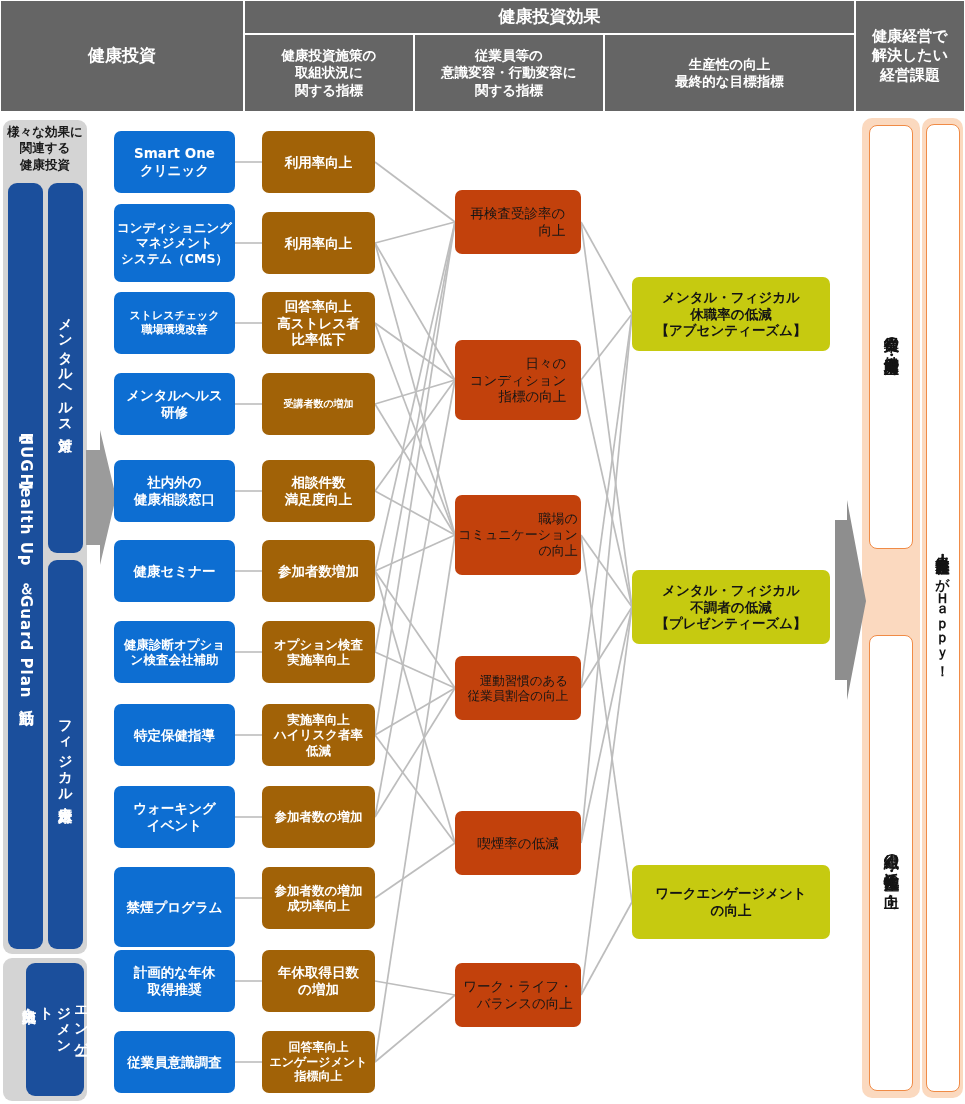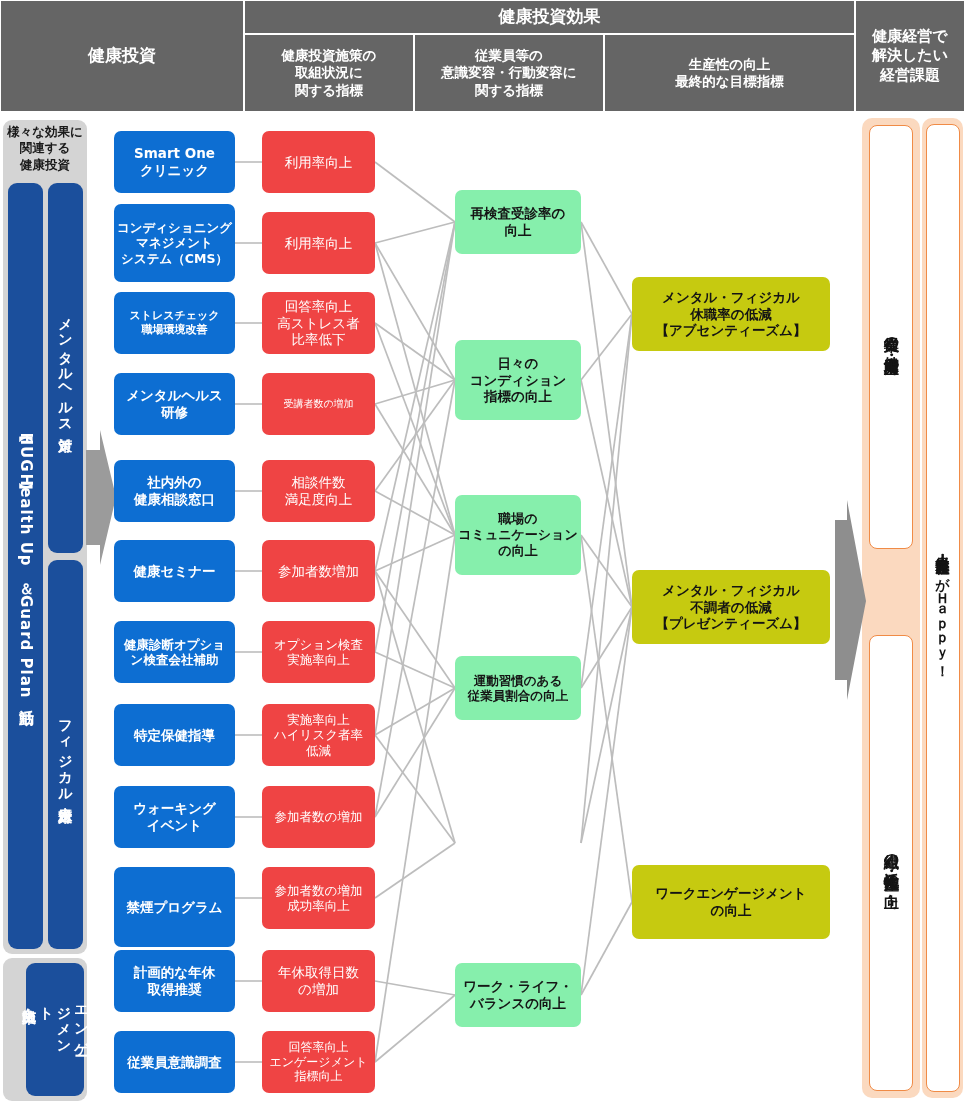--- a/index.html
+++ b/index.html
@@ -88,30 +88,31 @@
     line-height:1.24;
     z-index:3;
   }
   .n-blue{
     background:#0d6ed2;
     color:#ffffff;
     font-weight:700;
     font-size:13.5px;
   }
   .n-teal{
-    background:#ef4444;
+    background:#a16207;
     color:#ffffff;
+    font-weight:700;
+    font-size:13.5px;
+  }
+  .n-aqua{
+    background:#c2410c;
+    color:#151515;
     font-weight:400;
     font-size:13.5px;
-  }
-  .n-aqua{
-    background:#86efac;
-    color:#151515;
-    font-weight:700;
-    font-size:13.5px;
+    text-align:right;
   }
   .n-olive{
     background:#c6ca10;
     color:#141414;
     font-weight:700;
     font-size:13.5px;
   }
 
   
   .orangeframe{
@@ -382,20 +383,23 @@
     </div>
   <div class="node n-aqua" style="left:455px;top:495px;width:126px;height:80px;">
     <span style="white-space:pre-line;font-size:13px;">職場の
 コミュニケーション
 の向上</span>
     </div>
   <div class="node n-aqua" style="left:455px;top:656px;width:126px;height:64px;">
     <span style="white-space:pre-line;font-size:12.5px;">運動習慣のある
 従業員割合の向上</span>
     </div>
+  <div class="node n-aqua" style="left:455px;top:811px;width:126px;height:64px;">
+    <span style="white-space:pre-line">喫煙率の低減</span>
+    </div>
   <div class="node n-aqua" style="left:455px;top:963px;width:126px;height:64px;">
     <span style="white-space:pre-line">ワーク・ライフ・
 バランスの向上</span>
     </div>
 
   <div class="node n-olive" style="left:632px;top:277px;width:198px;height:74px;">
     <span style="white-space:pre-line">メンタル・フィジカル
 休職率の低減
 【アブセンティーズム】</span>
     </div>

